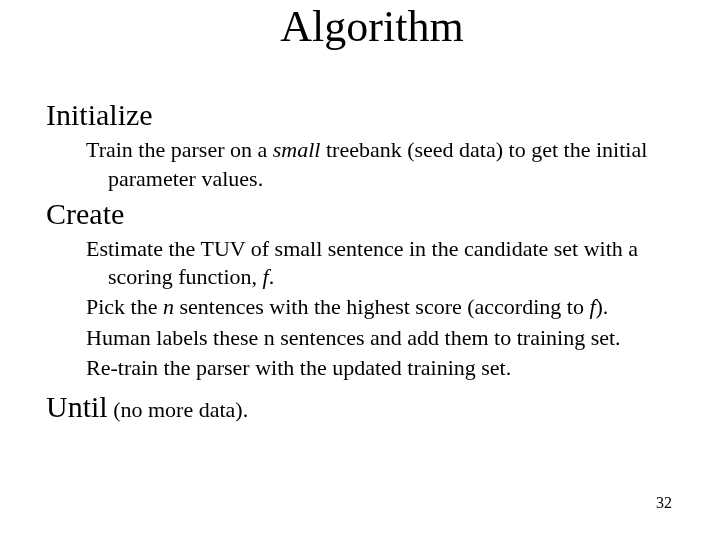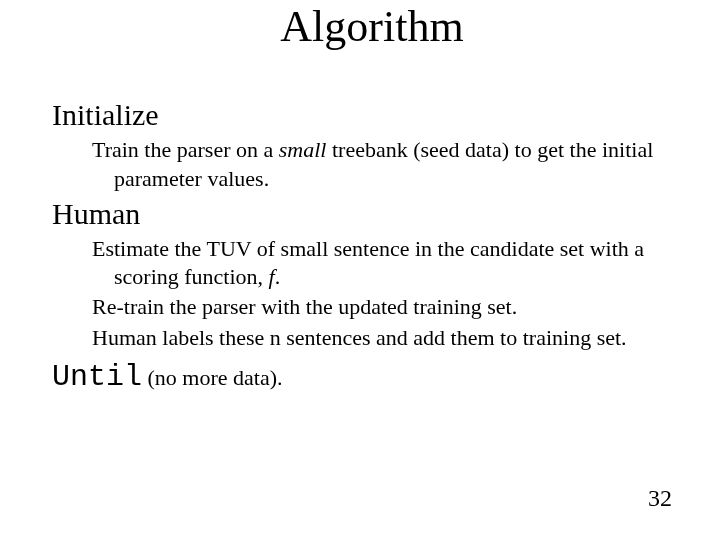--- a/index.html
+++ b/index.html
@@ -24,21 +24,21 @@
     left: 0;
     width: 720px;
     text-align: center;
     font-size: 44px;
     font-weight: 400;
     margin-left: 12px;
   }
   .body {
     position: absolute;
     top: 92px;
-    left: 52px;
+    left: 46px;
     width: 620px;
     font-size: 22px;
     line-height: 1.28;
   }
   .lvl1 {
     font-size: 30px;
     margin-top: 4px;
   }
   .lvl1.tight { margin-top: 2px; }
   .lvl2 {
@@ -47,56 +47,58 @@
     text-indent: -22px;
     padding-left: 22px;
     margin-top: 2px;
   }
   .until-line {
     font-size: 22px;
     margin-top: 6px;
   }
   .until-kw {
     font-size: 30px;
-    font-family: Liberation Mono, monospace;
   }
   .ital { font-style: italic; }
   .pagenum {
     position: absolute;
     right: 48px;
     bottom: 28px;
-    font-size: 24px;
+    font-size: 16px;
     margin-top: 29px;
   }
 </style>
 </head>
 <body>
 
 <div class="slide">
 
   <div class="title">Algorithm</div>
 
   <div class="body">
 
     <div class="lvl1">Initialize</div>
     <div class="lvl2">
       <span>Train the parser on a </span><span class="ital">small</span><span> treebank (seed data) to get the initial parameter values.</span>
     </div>
 
-    <div class="lvl1 tight">Human</div>
+    <div class="lvl1 tight">Create</div>
 
 
     <div class="lvl2">
       <span>Estimate the TUV of small sentence in the candidate set with a scoring function, </span><span class="ital">f</span><span>.</span>
     </div>
 
+    <div class="lvl2">
+      <span>Pick the </span><span class="ital">n</span><span> sentences with the highest score (according to </span><span class="ital">f</span><span>).</span>
+    </div>
+
+    <div class="lvl2">Human labels these n sentences and add them to training set.</div>
 
     <div class="lvl2">Re-train the parser with the updated training set.</div>
-
-    <div class="lvl2">Human labels these n sentences and add them to training set.</div>
 
     <div class="until-line">
       <span class="until-kw">Until</span><span> (no more data).</span>
     </div>
 
   </div>
 
   <div class="pagenum">32</div>
 
 </div>

